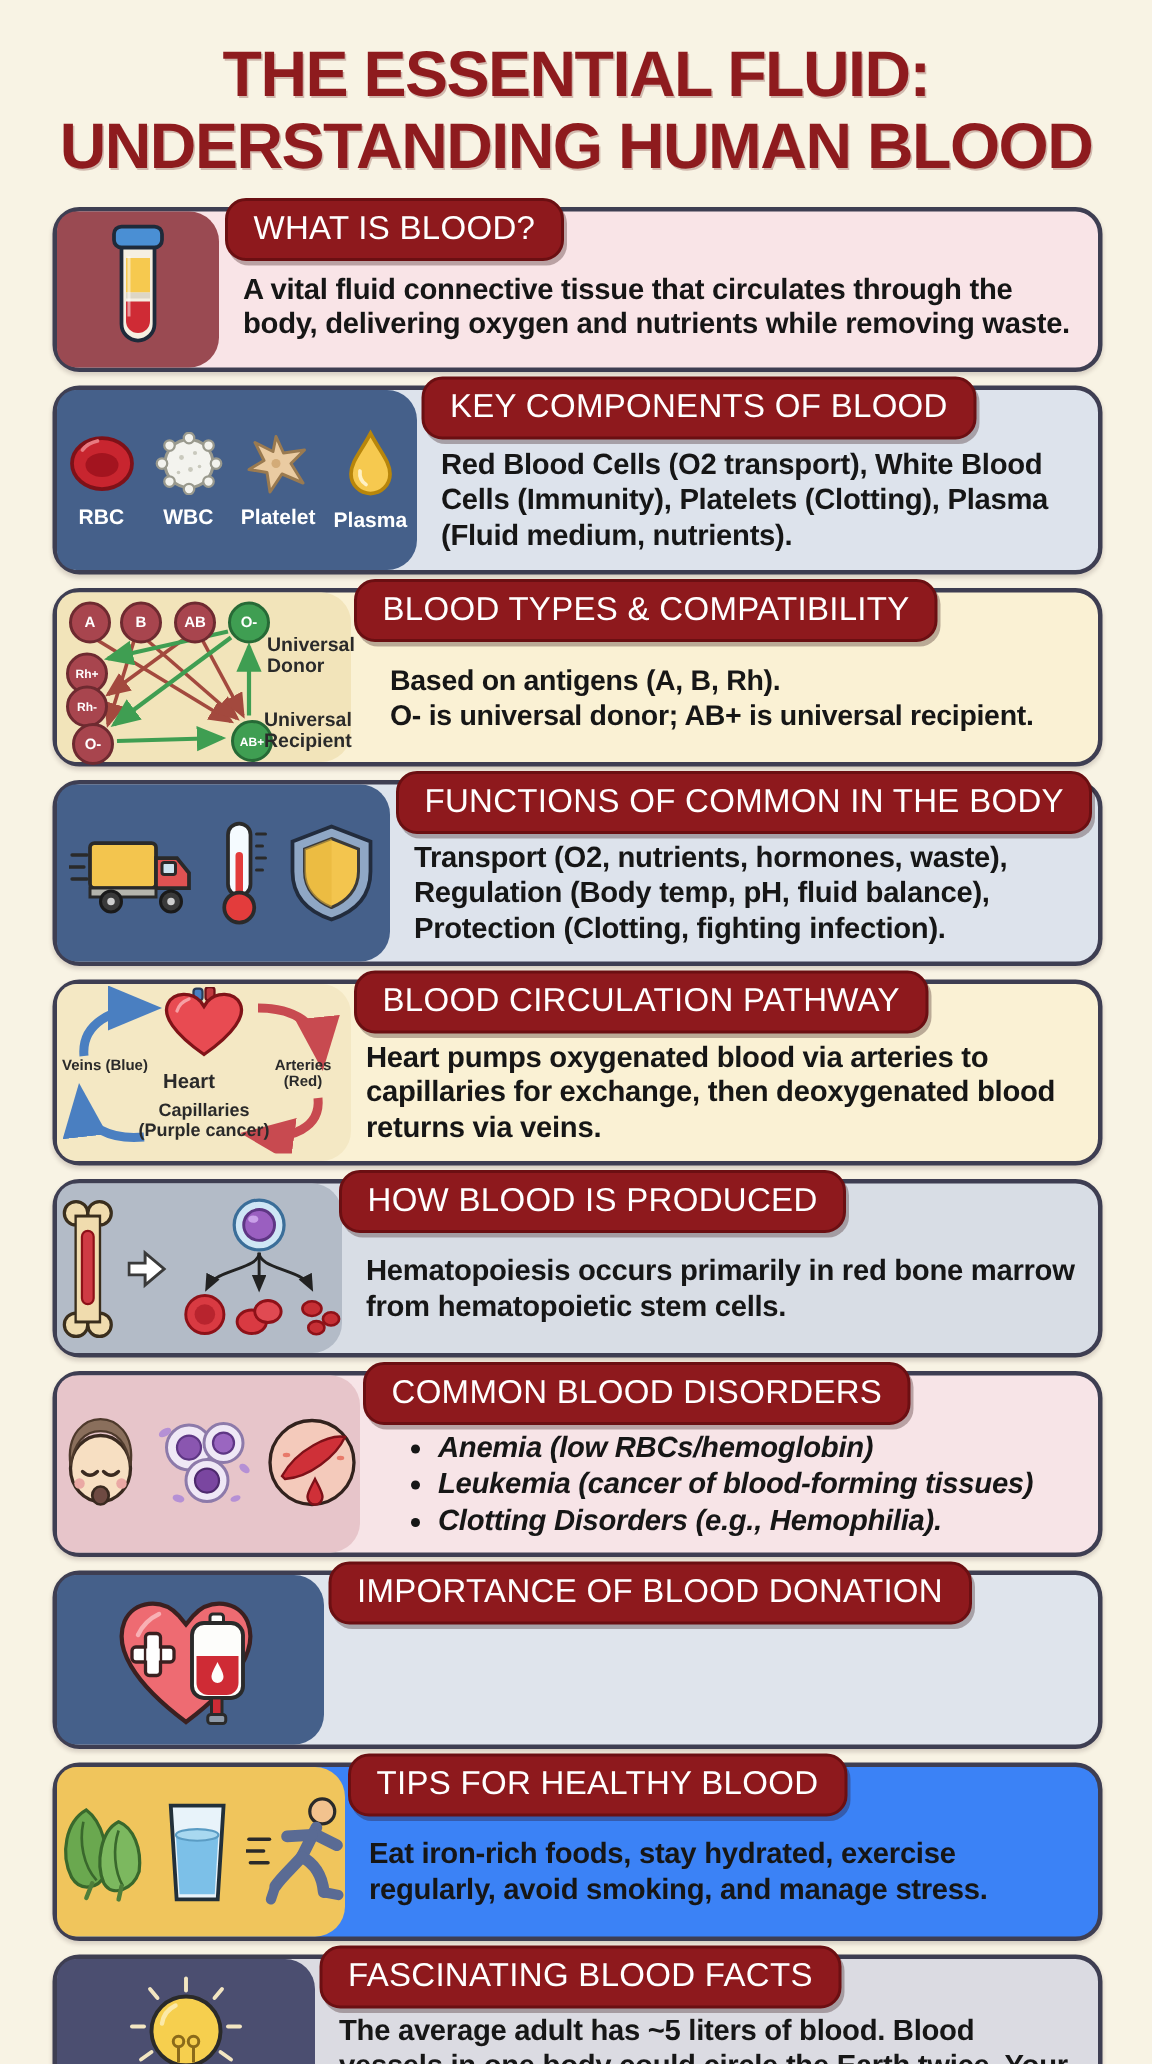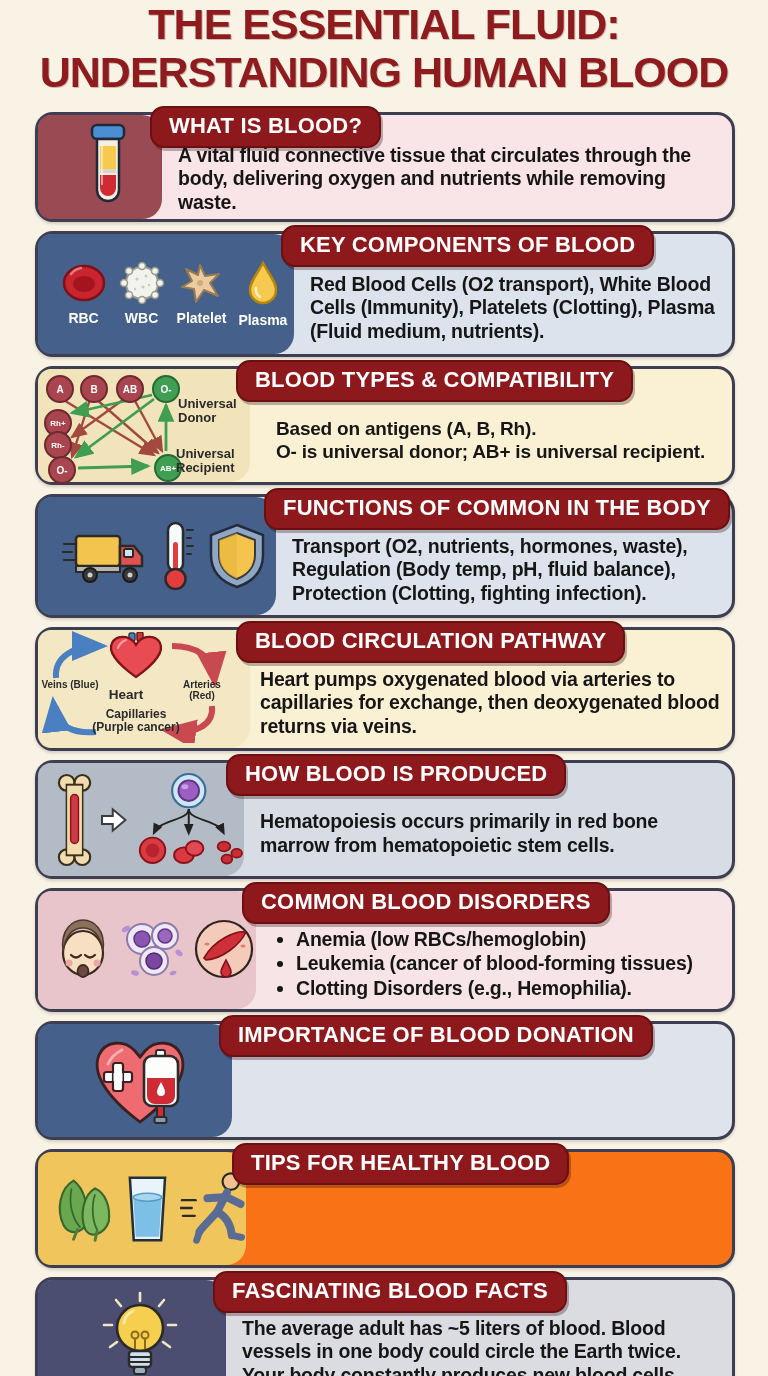--- a/index.html
+++ b/index.html
@@ -1,45 +1,45 @@
 <!DOCTYPE html>
 <html><head>
 <meta charset="utf-8">
 <style>
   html,body{margin:0;padding:0;background:#f8f3e4;}
   .poster{width:768px;height:1376px;overflow:hidden;background:#f8f3e4;
     font-family:"Liberation Sans",sans-serif;position:relative;}
-  .main-title{text-align:center;color:#8e1b1e;font-weight:800;
+  .main-title{padding-top:26px;text-align:center;color:#8e1b1e;font-weight:800;
     font-size:43px;line-height:1.12;letter-spacing:-1px;
     text-shadow:1px 1px 0 rgba(90,10,10,.25);}
   .cards{padding:16px 33px 0 35px;}
   .card{position:relative;border:3px solid #3e3e52;border-radius:18px;
     margin-bottom:9px;display:flex;box-shadow:0 2px 3px rgba(60,40,40,.18);}
   .panel{flex-shrink:0;border-radius:13px 20px 20px 13px;display:flex;
-    align-items:center;justify-content:center;gap:12px;padding-left:16px;}
-  .pill{position:absolute;top:-9px;background:#8e191d;color:#fff;font-weight:700;
+    align-items:center;justify-content:center;gap:12px;}
+  .pill{position:absolute;top:-9px;background:#8e191d;color:#fff;font-weight:400;
     font-size:22px;letter-spacing:.2px;padding:5px 17px 7px;border-radius:14px;
     border:2px solid #6b0f12;white-space:nowrap;z-index:2;
     box-shadow:2px 3px 0 rgba(40,5,5,.3);}
   .text{flex:1;display:flex;flex-direction:column;justify-content:center;
     padding:34px 10px 6px 16px;font-size:19.5px;font-weight:700;color:#161616;
     line-height:1.22;letter-spacing:-.2px;}
   .text p{margin:0;}
-  .text ul{margin:0;padding-left:24px;}
+  .text ul{margin:12px;padding-left:24px;font-style:italic;}
   .text li{margin:1px 0;}
   
   .s1{height:104px;background:#f9e4e7}.s1 .panel{width:108px;background:#9a4a52}.s1 .pill{left:112px}.s1 .text{padding-top:30px}
   .s2{height:120px;background:#dde3ec}.s2 .panel{width:240px;background:#45608a}.s2 .pill{left:243px}
   .s3{height:113px;background:#faf1d4}.s3 .panel{width:196px;background:#f2e4ba;position:relative;display:block}.s3 .pill{left:198px}.s3 .text{padding-left:26px;font-size:19px}
   .s4{height:118px;background:#dde3ec}.s4 .panel{width:222px;background:#45608a}.s4 .pill{left:226px}
   .s5{height:118px;background:#faf1d4}.s5 .panel{width:196px;background:#f4e8c4;position:relative;display:block}.s5 .pill{left:198px}.s5 .text{padding-left:10px}
   .s6{height:113px;background:#d8dde5}.s6 .panel{width:190px;background:#b3bbc7;gap:6px}.s6 .pill{left:188px}
   .s7{height:118px;background:#f7e4e7}.s7 .panel{width:202px;background:#e7c5ca;gap:8px}.s7 .pill{left:204px}
   .s8{height:113px;background:#dfe4ec}.s8 .panel{width:178px;background:#45608a}.s8 .pill{left:181px}
-  .s9{height:113px;background:#f97316}.s9 .panel{width:192px;background:#f0c55c;gap:8px}.s9 .pill{left:194px}
+  .s9{height:113px;background:#3b82f6}.s9 .panel{width:192px;background:#f0c55c;gap:8px}.s9 .pill{left:194px}
   .s10{height:116px;background:#dbdbe2}.s10 .panel{width:172px;background:#4b4e70}.s10 .pill{left:175px}
   
   .bt-node{position:absolute;width:24px;height:24px;border-radius:50%;
     background:#a8454e;border:2px solid #6e2a30;color:#fff;font-size:10px;
     font-weight:700;display:flex;align-items:center;justify-content:center;z-index:2;}
   .bt-node.green{background:#3f9e52;border-color:#276a36;}
   .bt-caption{position:absolute;font-size:13px;font-weight:700;color:#2a2a2a;
     line-height:1.05;text-align:left;z-index:2;}
   .mesh{position:absolute;left:0;top:0;}
   
@@ -383,20 +383,23 @@
             <path d="M46,26 L62,34"></path>
             <path d="M45,27 L28,28"></path>
             <path d="M38,42 C46,46 52,54 53,66"></path>
             <path d="M38,42 C31,50 25,55 20,62"></path>
           </g>
           <path d="M53,66 l10,2" stroke="#5a6b94" stroke-width="7" stroke-linecap="round"></path>
           <path d="M20,62 l-3,9" stroke="#5a6b94" stroke-width="7" stroke-linecap="round"></path>
         </svg>
       </div>
       <div class="pill">TIPS FOR HEALTHY BLOOD</div>
+      <div class="text">
+        <p>Eat iron-rich foods, stay hydrated, exercise regularly, avoid smoking, and manage stress.</p>
+      </div>
     </section>
 
     <section class="card s10">
       <div class="panel">
         <svg width="88" height="94" viewBox="0 0 88 94">
           <g stroke="#f3e6c2" stroke-width="2.6" stroke-linecap="round">
             <line x1="44" y1="2" x2="44" y2="10"></line>
             <line x1="20" y1="9" x2="25" y2="15"></line>
               <line x1="68" y1="9" x2="63" y2="15"></line>
             <line x1="8" y1="34" x2="16" y2="34"></line>

